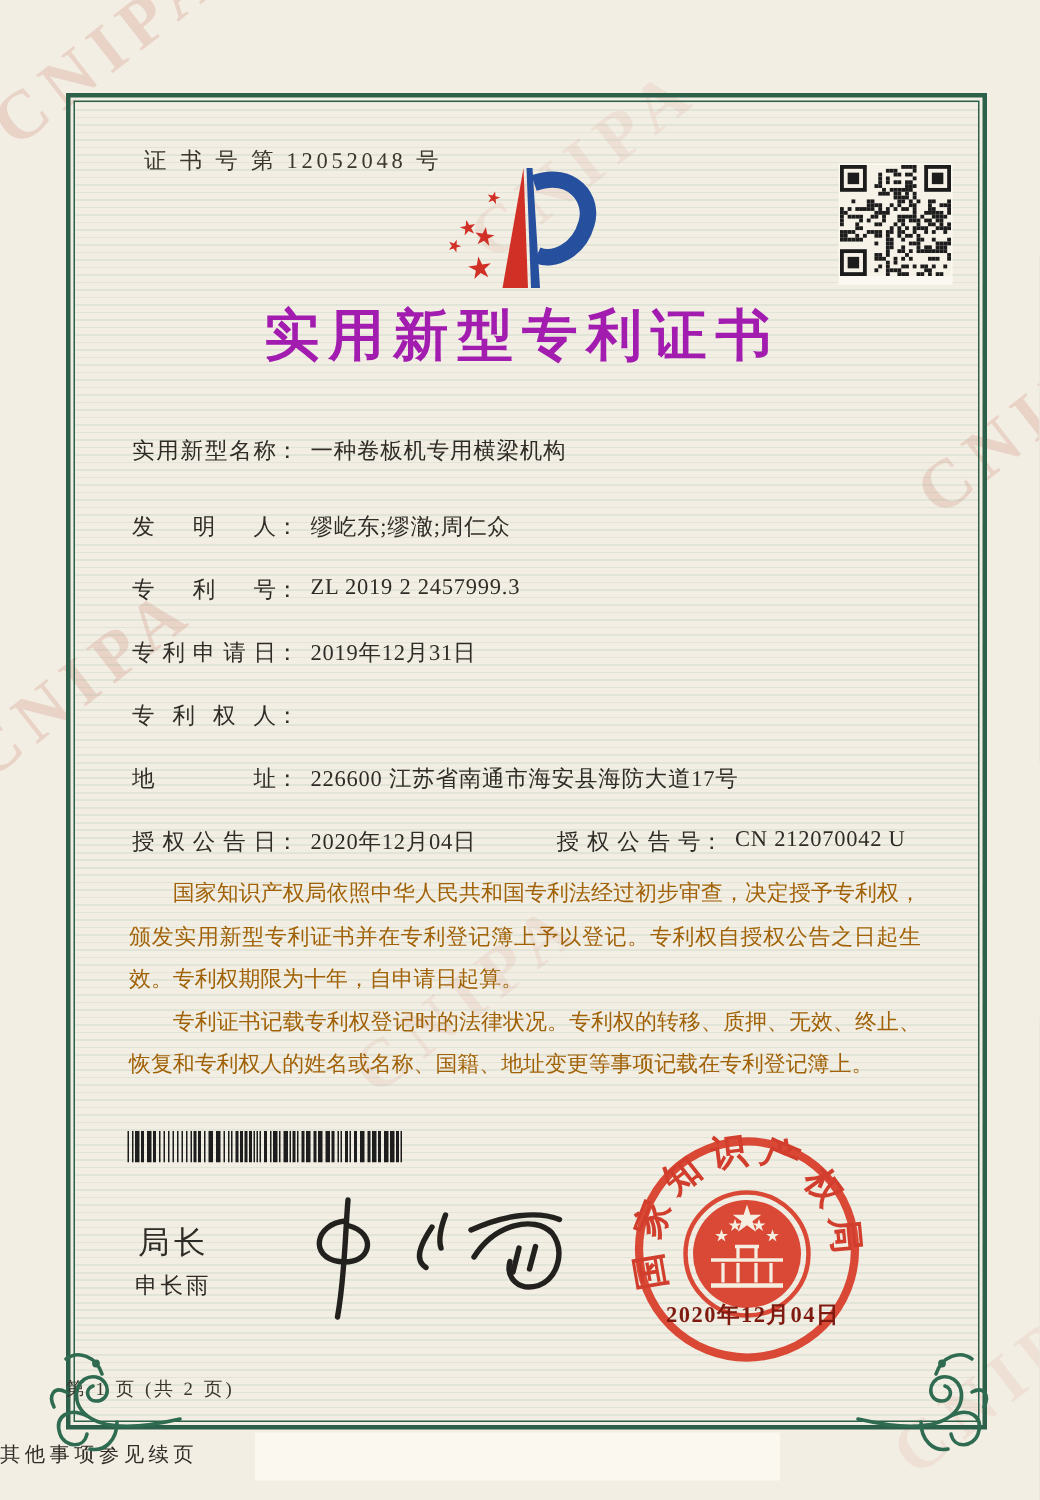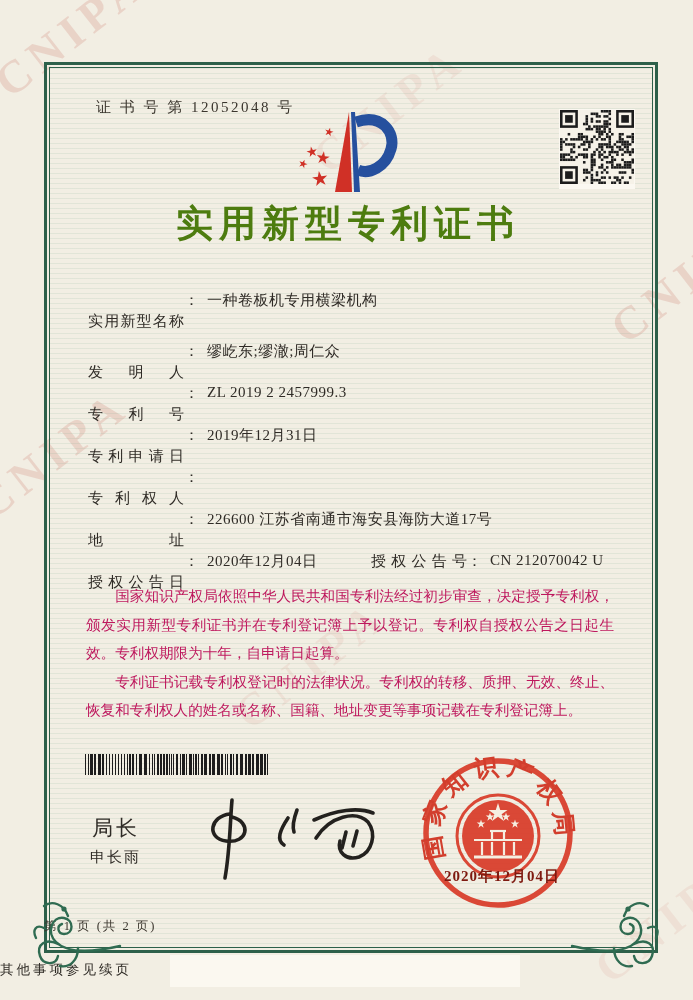--- a/index.html
+++ b/index.html
@@ -27,34 +27,34 @@
       rgba(110,165,135,0.13) 0px, rgba(110,165,135,0.13) 1px,
       rgba(0,0,0,0) 1px, rgba(0,0,0,0) 5px);
   }
   .corner-flourish{position:absolute;z-index:4;}
   
   .cert-no{position:absolute;left:96px;top:98px;z-index:2;font-size:15px;letter-spacing:2.5px;color:#3b362e;}
   .logo{position:absolute;left:278px;top:100px;z-index:2;}
   .qr{position:absolute;left:559px;top:109px;z-index:2;background:#fbf8f1;padding:1px;}
   .title{
     position:absolute;left:44px;top:199px;width:608px;z-index:2;text-align:center;
-    font-size:37px;font-weight:bold;letter-spacing:6px;color:#4d7c0f;
+    font-size:37px;font-weight:bold;letter-spacing:6px;color:#a21caf;
   }
   
   .fields{position:absolute;left:88px;top:291px;width:528px;z-index:2;}
   .row{display:flex;align-items:flex-start;height:42px;font-size:15px;}
   .row.first{margin-bottom:9px;}
-  .lab{display:inline-block;width:96px;text-align:justify;text-align-last:justify;flex:0 0 96px;margin-top:21px;}
+  .lab{display:inline-block;width:96px;text-align:justify;text-align-last:justify;flex:0 0 96px;}
   .colon{flex:0 0 auto;margin-right:8px;}
   .val{letter-spacing:0.5px;}
   .val.v1{flex:0 0 148px;}
   .lab2{display:inline-block;width:96px;text-align:justify;text-align-last:justify;flex:0 0 96px;margin-left:16px;}
   
   .paras{position:absolute;left:86px;top:582px;width:528px;z-index:2;}
-  .paras p{margin:0;text-indent:2em;font-size:14.6px;line-height:28.5px;text-align:justify;color:#be185d;}
+  .paras p{margin:0;text-indent:2em;font-size:14.6px;line-height:28.5px;text-align:justify;color:#a16207;}
   
   .barcode{position:absolute;left:83px;top:754px;z-index:2;}
   
   .officer-title{position:absolute;left:92px;top:814px;z-index:2;font-size:21px;letter-spacing:3px;}
   .officer-name{position:absolute;left:90px;top:848px;z-index:2;font-size:15px;letter-spacing:2px;}
   .signature{position:absolute;left:196px;top:788px;z-index:2;}
   
   .seal{position:absolute;left:420px;top:755px;width:164px;height:164px;z-index:5;}
   .seal svg{position:absolute;left:0;top:0;}
   .seal-date{

